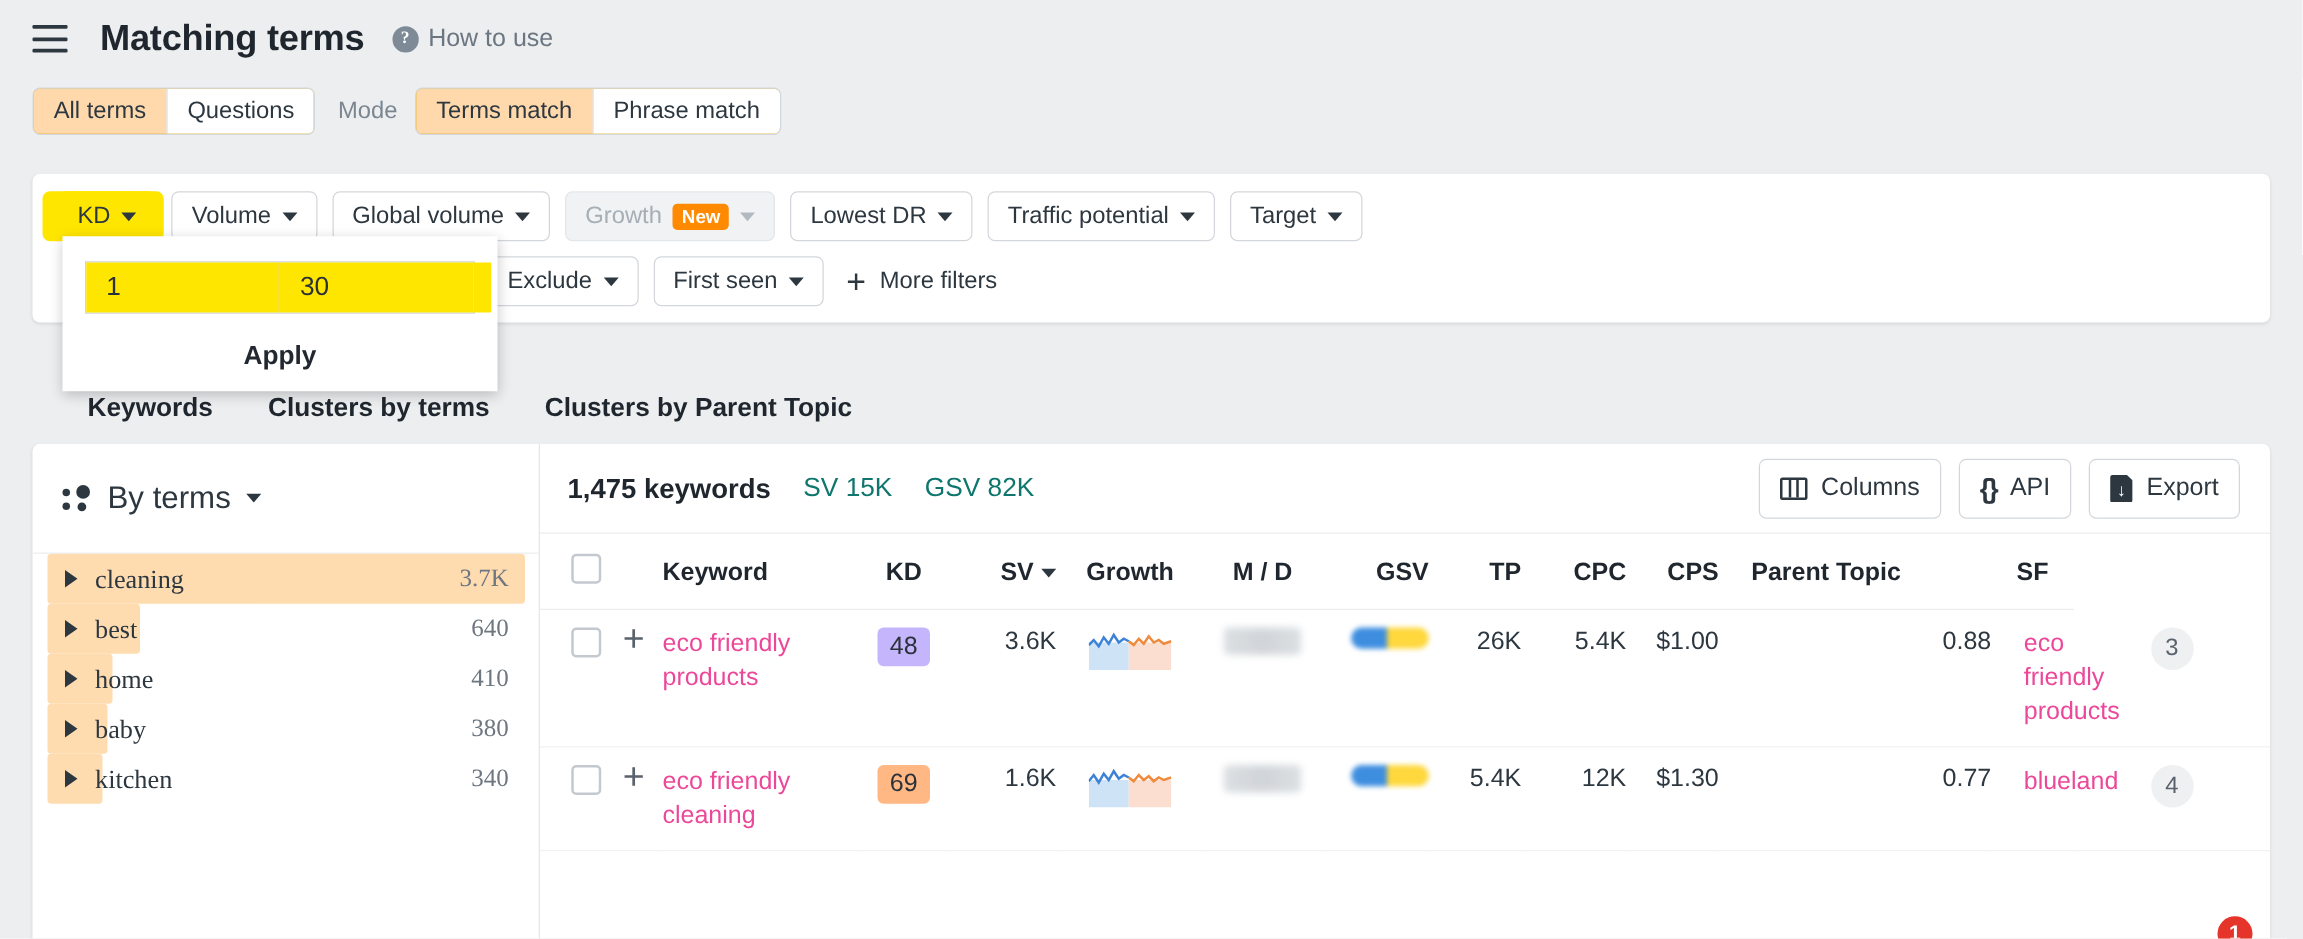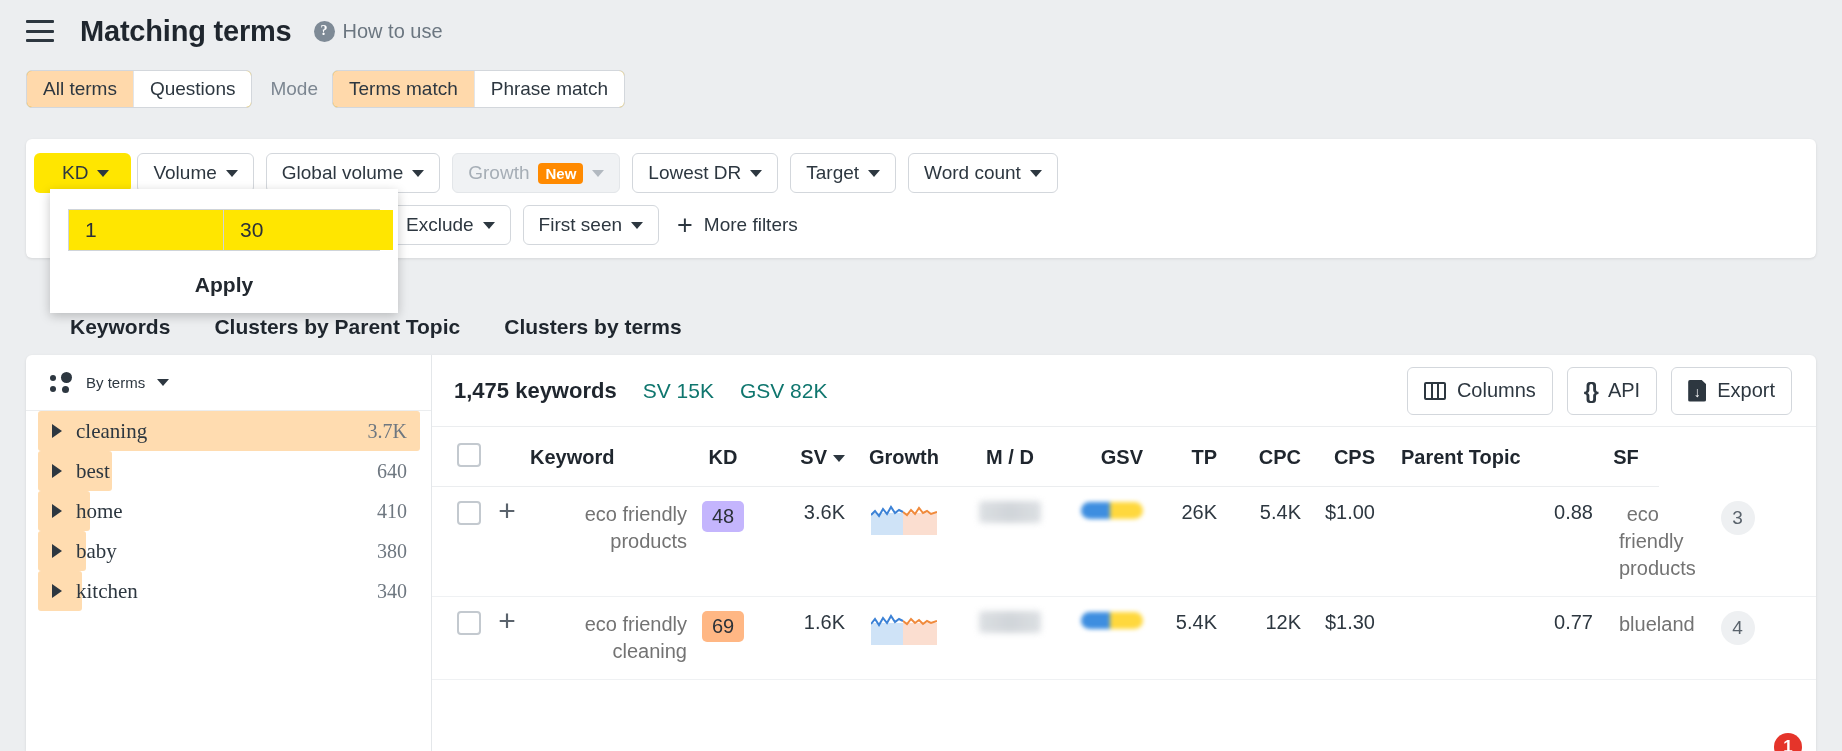--- a/index.html
+++ b/index.html
@@ -93,22 +93,22 @@
     cursor:pointer; }
   .tab.active { }
 
   
   .card {
     position:absolute; left:26px; top:355px; width:1790px; height:396px;
     background:#fff; border-radius:6px 6px 0 0; box-shadow:0 1px 3px rgba(0,0,0,.10);
     overflow:hidden; display:flex;
   }
   .leftpane { width:406px; border-right:1px solid #e4e7ea; }
-  .byterms { display:flex; align-items:center; gap:12px; height:56px; padding-left:24px;
-    font-size:15px; color:#2d3740; cursor:pointer; border-bottom:1px solid #ebedef;}
+  .byterms { display:flex; align-items:center; gap:12px; height:88px; padding-left:24px;
+    font-size:25px; color:#2d3740; cursor:pointer; border-bottom:1px solid #ebedef;}
   .dots-icon { width:24px; height:22px; position:relative; }
   .dots-icon i { position:absolute; background:#2d3740; border-radius:50%; }
   .dots-icon i:nth-child(1){ width:6px;height:6px; left:0; top:3px;}
   .dots-icon i:nth-child(2){ width:11px;height:11px; left:11px; top:0;}
   .dots-icon i:nth-child(3){ width:6px;height:6px; left:0; top:14px;}
   .dots-icon i:nth-child(4){ width:7px;height:7px; left:12px; top:14px;}
   .term { position:relative; height:40px; display:flex; align-items:center;
     font-size:21px; color:#2d3740; cursor:pointer;font-family:Liberation Serif, serif; }
   .term .bar { position:absolute; left:12px; top:0; height:100%; background:#ffdcb0;
     border-radius:3px; }
@@ -152,21 +152,21 @@
   .c-md    { width:94px; text-align:center !important;}
   .c-gsv   { width:86px; }
   .c-tp    { width:74px; }
   .c-cpc   { width:84px; }
   .c-cps   { width:74px; }
   .c-pt    { width:218px; text-align:left !important; padding-left:26px !important;}
   .c-sf    { width:66px; text-align:center !important;}
   .chk { width:24px;height:24px;border:2px solid #c3c9cf; border-radius:4px; display:inline-block;
     background:#fff; cursor:pointer; }
   .plusglyph { font-size:30px; color:#5a636c; line-height:20px; font-weight:300; cursor:pointer;}
-  .kwlink { color:#737373; cursor:pointer; text-align:right; display:block; line-height:1.35;}
+  .kwlink { color:#ec4899; cursor:pointer; text-align:left; display:block; line-height:1.35;}
   .kdbadge { display:inline-block; min-width:42px; padding:4px 8px; border-radius:5px;
     font-size:20px; color:#2b3138; }
   .spark { display:inline-block; width:66px; height:34px; position:relative; vertical-align:middle;}
   .blur-growth { display:inline-block; width:62px;height:22px; border-radius:4px;
     background:linear-gradient(90deg,#d6dade,#c9ced3,#d6dade); filter:blur(3px); opacity:.85;}
   .md-pill { display:inline-block; width:62px;height:17px; border-radius:9px;
     background:linear-gradient(90deg,#3e8ee0 0 46%, #ffd83d 46% 100%); filter:blur(2.2px); }
   .sfbadge { display:inline-block; width:34px;height:34px; border-radius:50%;
     background:#eef0f2; color:#5a636c; font-size:19px; line-height:34px; text-align:center;}
   .sortcaret { display:inline-block; width:0;height:0;
@@ -223,25 +223,25 @@
       <div class="fbtn disabled">
         <span>Growth</span>
         <span class="badge-new">New</span>
         <span class="caret"></span>
       </div>
       <div class="fbtn">
         <span>Lowest DR</span>
         <span class="caret"></span>
       </div>
       <div class="fbtn">
+        <span>Traffic potential</span>
+        <span class="caret"></span>
+      </div>
+      <div class="fbtn">
         <span>Target</span>
-        <span class="caret"></span>
-      </div>
-      <div class="fbtn">
-        <span>Word count</span>
         <span class="caret"></span>
       </div>
     </div>
 
     <div class="filterrow r2">
       <div style="width:344px;height:40px;"></div>
       <div class="fbtn">
         <span>Exclude</span>
         <span class="caret"></span>
       </div>
@@ -252,22 +252,22 @@
       <div class="morefilters">
         <span class="plus">+</span>
         <span>More filters</span>
       </div>
     </div>
   </div>
 
   <div class="tabsrow">
     <div class="tabs">
       <div class="tab active">Keywords</div>
+      <div class="tab">Clusters by terms</div>
       <div class="tab">Clusters by Parent Topic</div>
-      <div class="tab">Clusters by terms</div>
     </div>
   </div>
 
   <div class="card">
 
     <div class="leftpane">
       <div class="byterms">
         <span class="dots-icon">
             <i></i>
             <i></i>

